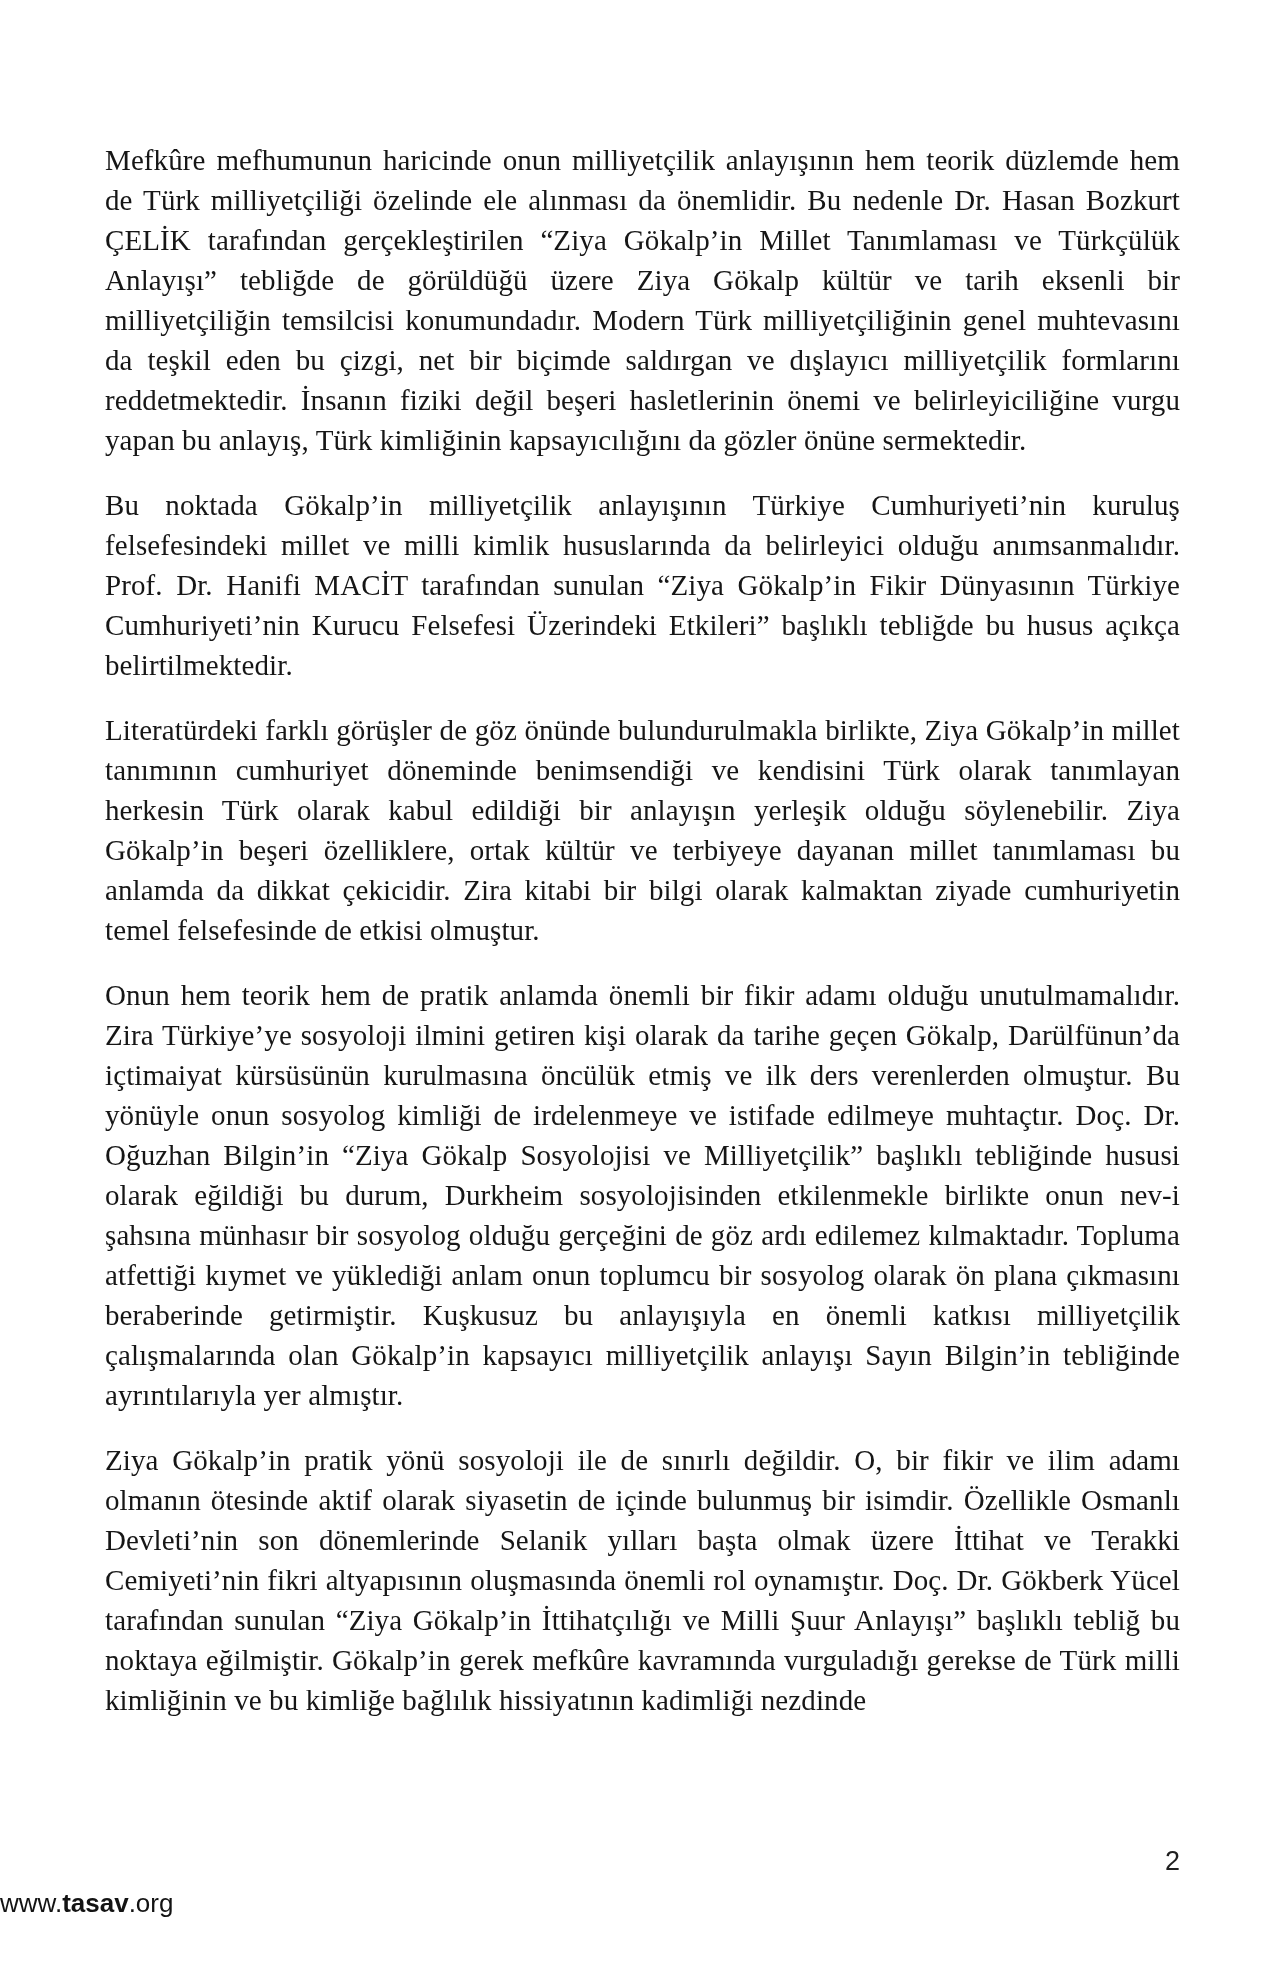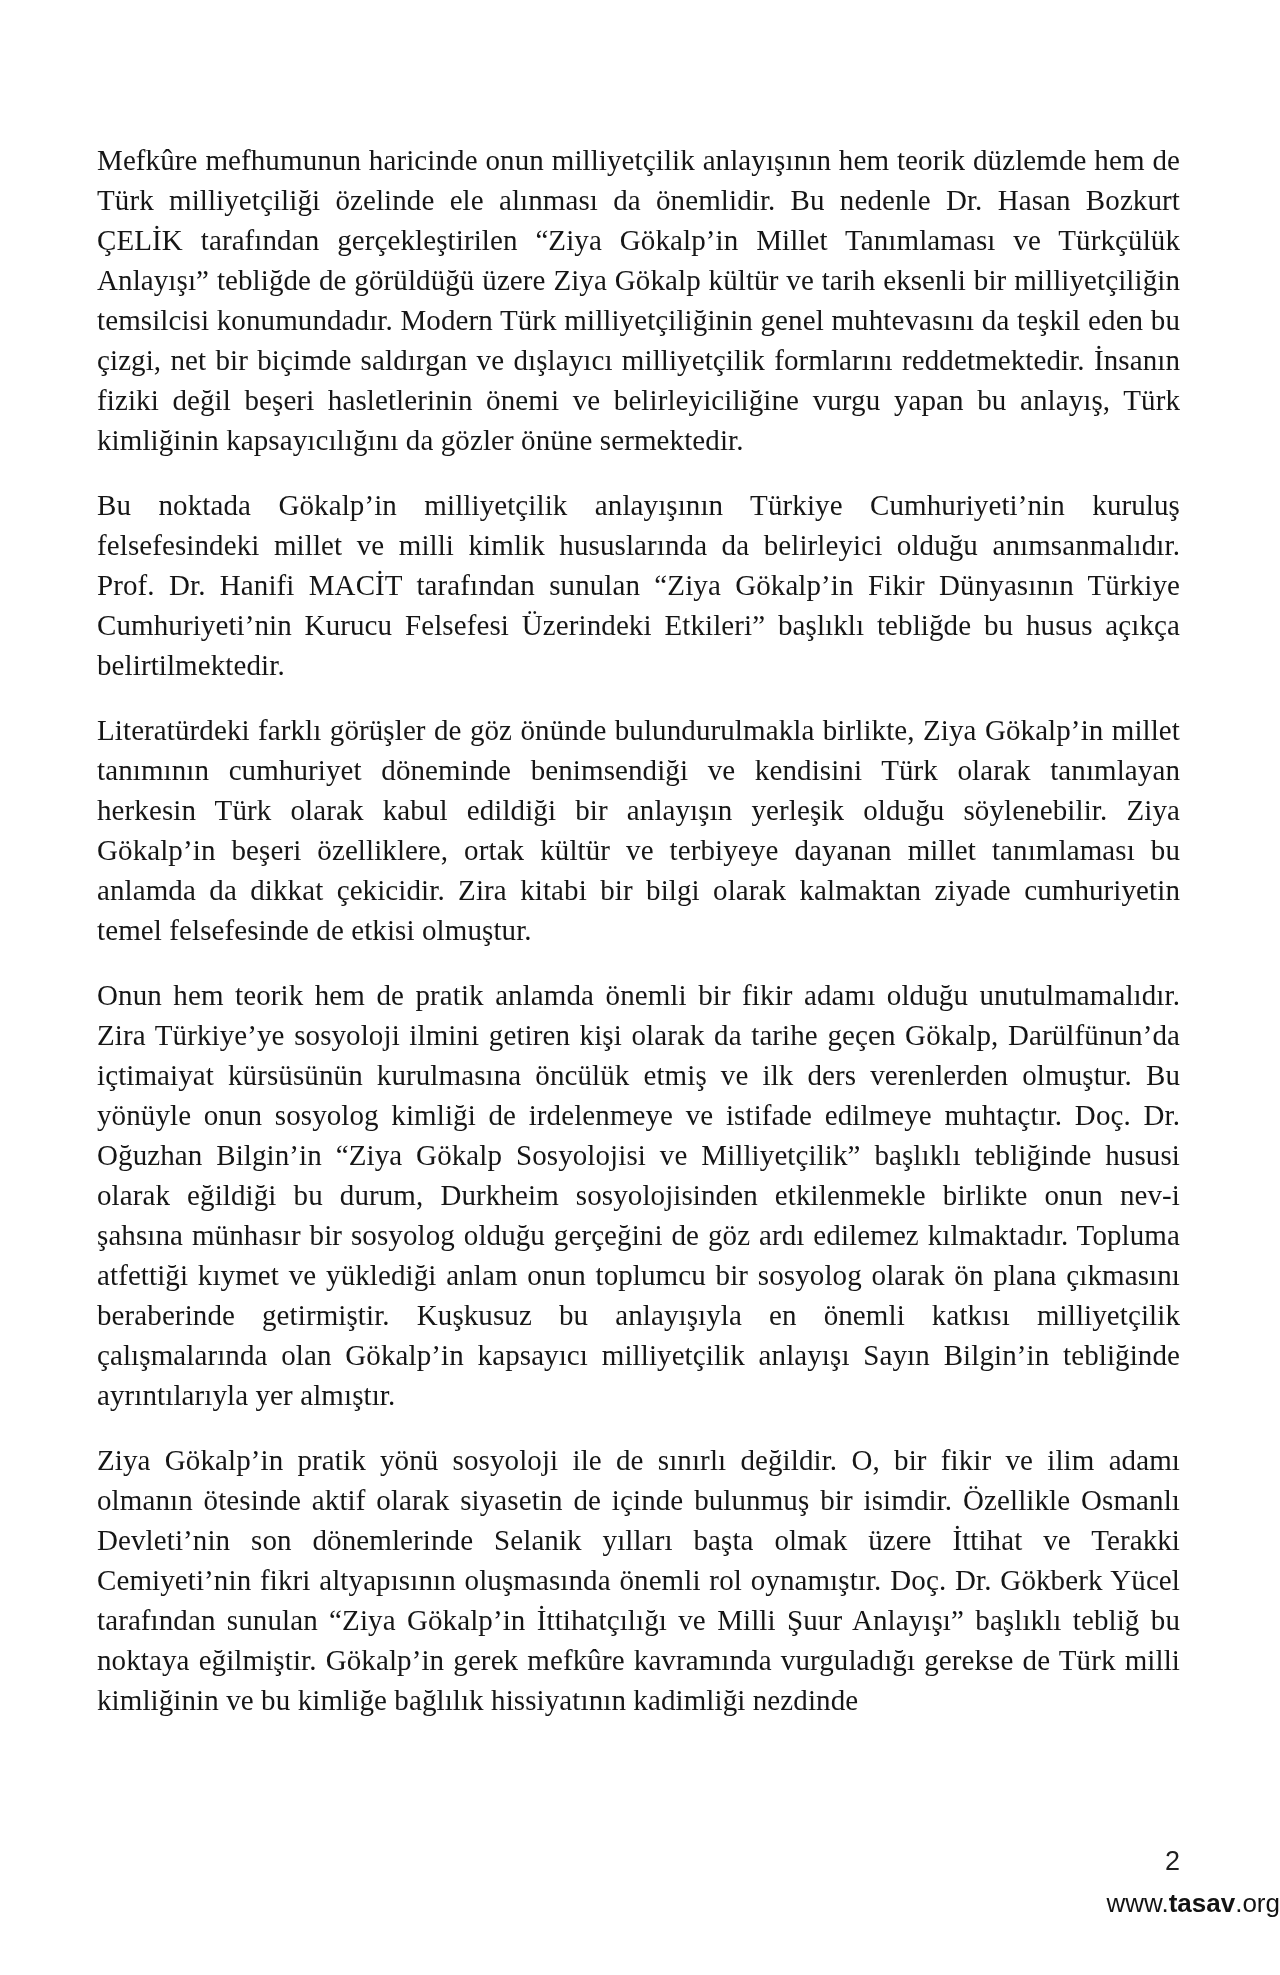--- a/index.html
+++ b/index.html
@@ -20,37 +20,37 @@
     position: absolute;
     left: 97px;
     top: 140px;
     width: 1083px;
     text-align: justify;
     font-size: 29px;
     line-height: 40px;
     letter-spacing: 0.1px;
   }
   .para {
-    margin: 0 0 25px 0;
+    margin: 0 0 25px 8px;
     text-align: justify;
   }
   .page-number {
     position: absolute;
     top: 1846px;
     right: 100px;
     font-family: "Liberation Sans", sans-serif;
     font-size: 27px;
     color: #1f1f1f;
   }
   .site-footer {
     position: absolute;
     top: 1888px;
     left: 0;
     width: 100%;
-    text-align: right;
+    text-align: left;
     font-family: "Liberation Sans", sans-serif;
     font-size: 26px;
     color: #131313;
   }
   .site-footer .site-name {
     font-weight: 700;
   }
 </style>
 </head>
 <body>

